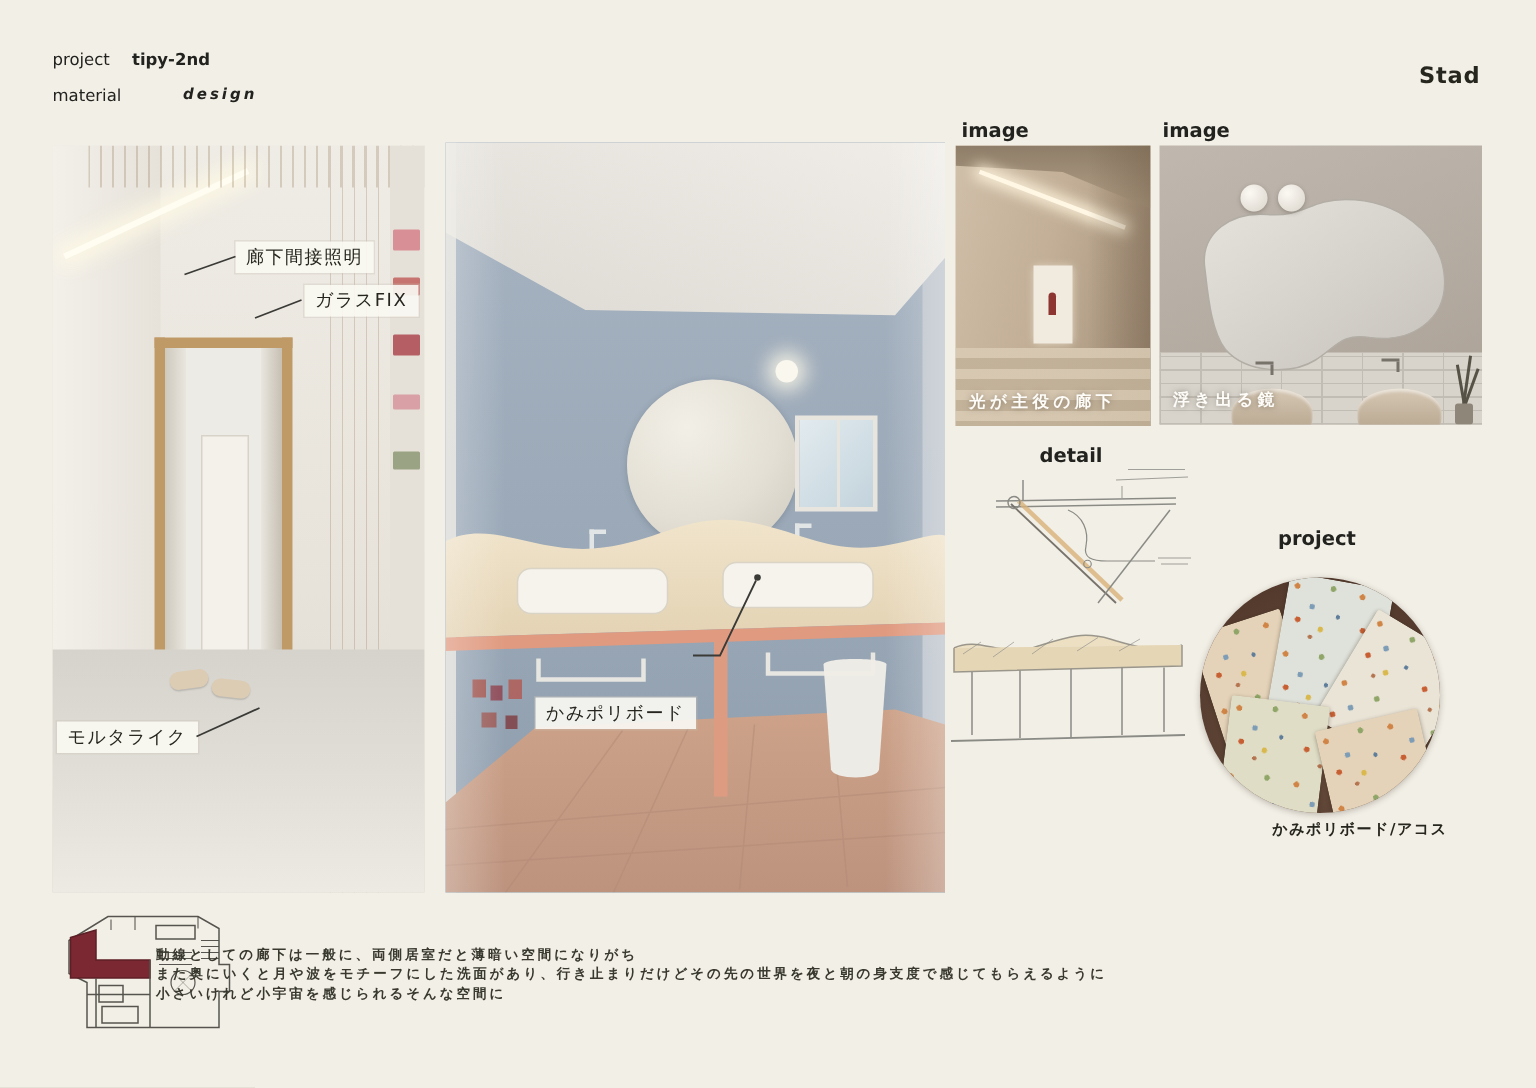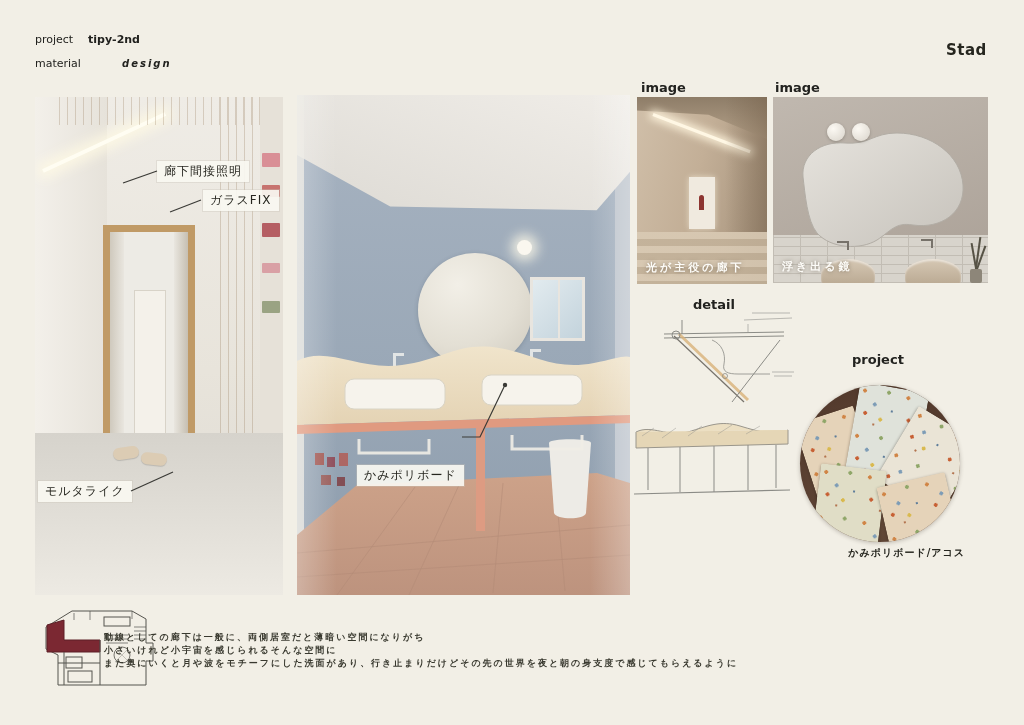--- a/index.html
+++ b/index.html
@@ -273,22 +273,22 @@
       <path d="M72,38 h22 M72,42 h22 M72,46 h22" stroke-width=".7"></path>
       <circle cx="88" cy="58" r="8" stroke-width=".8"></circle>
       <path d="M82,52 l12,12 M82,64 l12,-12" stroke-width=".5" opacity=".6"></path>
       <path d="M100,30 h12 M100,34 h12 M100,38 h12 M100,42 h12" stroke-width=".7"></path>
       <path d="M40,16 L40,23 M56,14 L56,23 M98,14 L98,22" stroke-width=".7"></path>
     </g>
   </svg>
 
   <div class="body-lines">
     <div>動線としての廊下は一般に、両側居室だと薄暗い空間になりがち</div>
+    <div>また奥にいくと月や波をモチーフにした洗面があり、行き止まりだけどその先の世界を夜と朝の身支度で感じてもらえるように</div>
     <div>小さいけれど小宇宙を感じられるそんな空間に</div>
-    <div>また奥にいくと月や波をモチーフにした洗面があり、行き止まりだけどその先の世界を夜と朝の身支度で感じてもらえるように</div>
   </div>
 
   <svg class="overlay" width="1024" height="725" viewBox="0 0 1024 725">
     <g stroke="#3a3a36" stroke-width="1.2" fill="none">
       <polyline points="157,171 123,183"></polyline>
       <polyline points="201,200 170,212"></polyline>
       <polyline points="131,491 173,472"></polyline>
       <polyline points="462,437 480,437 504,387"></polyline>
     </g>
     <circle cx="505" cy="385" r="2.2" fill="#3a3a36"></circle>

